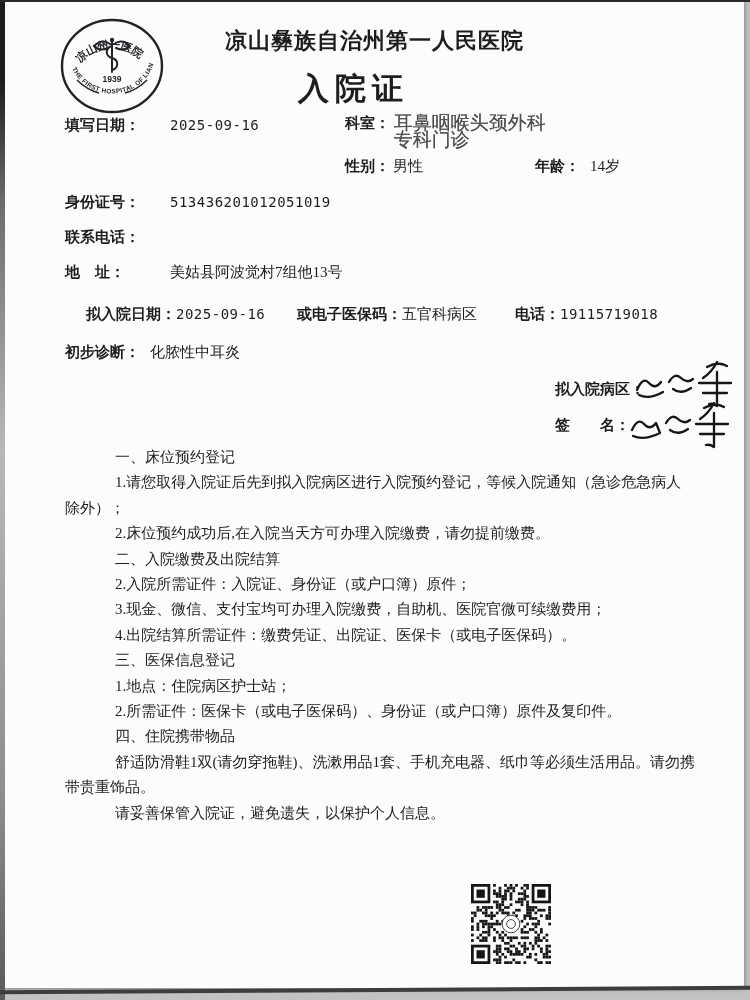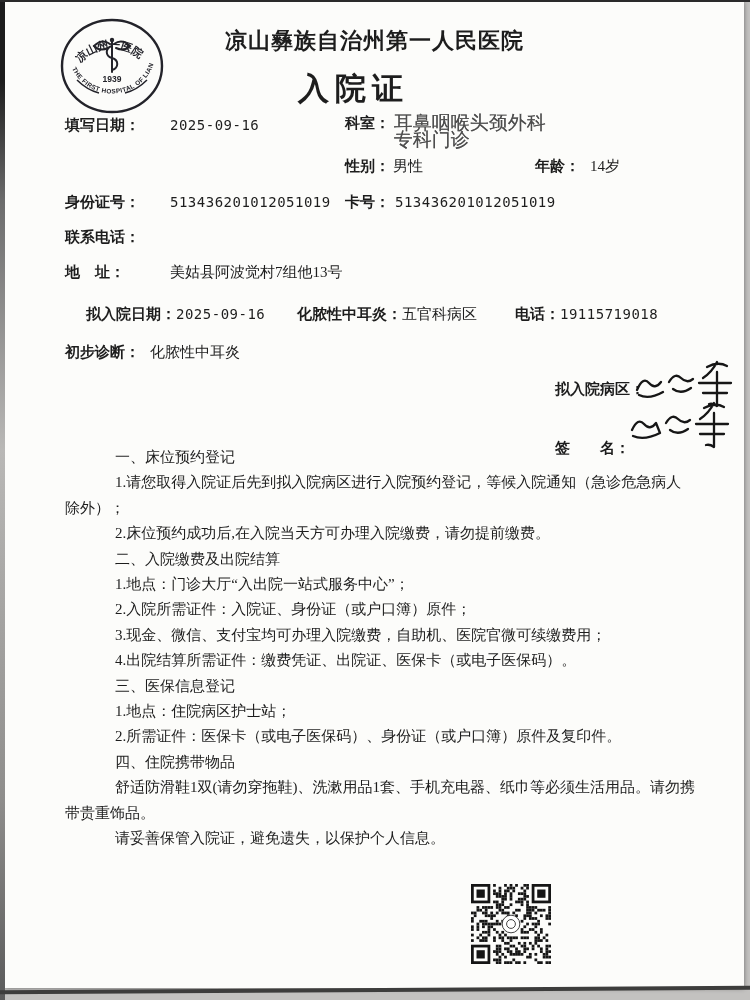--- a/index.html
+++ b/index.html
@@ -78,69 +78,65 @@
   <div class="abs frow" style="left:340px;top:155px;">
     <span class="lbl" style="display:inline-block;width:48px;">性别：</span><span>男性</span>
   </div>
   <div class="abs frow" style="left:508px;top:155px;margin-left:22px;">
     <span class="lbl" style="display:inline-block;width:55px;">年龄：</span><span>14岁</span>
   </div>
 
   <div class="abs frow" style="left:60px;top:191px;">
     <span class="lbl" style="display:inline-block;width:105px;">身份证号：</span><span class="num">513436201012051019</span>
   </div>
-  <div class="abs frow" style="left:340px;top:191px;">
-    <span class="lbl" style="display:inline-block;width:50px;">卡号：</span><span class="num">513436201012051019</span>
-  </div>
 
   <div class="abs frow" style="left:60px;top:226px;">
     <span class="lbl">联系电话：</span><span class="num"></span>
   </div>
 
   <div class="abs frow" style="left:60px;top:261px;">
     <span class="lbl" style="display:inline-block;width:105px;">地　址：</span><span>美姑县阿波觉村7组他13号</span>
   </div>
 
   <div class="abs frow" style="left:60px;top:303px;margin-left:21px;">
     <span class="lbl">拟入院日期：</span><span class="num">2025-09-16</span>
   </div>
   <div class="abs frow" style="left:292px;top:303px;">
-    <span class="lbl">化脓性中耳炎：</span><span>五官科病区</span>
+    <span class="lbl">或电子医保码：</span><span>五官科病区</span>
   </div>
   <div class="abs frow" style="left:510px;top:303px;">
     <span class="lbl">电话：</span><span class="num">19115719018</span>
   </div>
 
   <div class="abs frow" style="left:60px;top:341px;">
     <span class="lbl" style="display:inline-block;width:85px;">初步诊断：</span><span>化脓性中耳炎</span>
   </div>
 
   <div class="abs frow" style="left:550px;top:378px;">
     <span class="lbl">拟入院病区：</span>
   </div>
-  <div class="abs frow" style="left:550px;top:414px;margin-top:23px;">
+  <div class="abs frow" style="left:550px;top:414px;">
     <span class="lbl">签　　名：</span>
   </div>
   <svg class="abs sig-svg" style="left:626px;top:356px;" width="104" height="50" viewBox="0 0 104 50">
     <path d="M6 32 Q12 18 18 25 T30 24 M8 37 Q18 42 32 34"></path>
     <path d="M38 24 Q44 14 50 20 T62 21 M42 31 Q50 37 60 30"></path>
     <path d="M86 4 Q81 14 72 20 M76 9 Q87 3 96 8 M68 25 H100 M72 35 H96 M86 14 L86 48 Q82 45 78 46"></path>
   </svg>
   <svg class="abs sig-svg" style="left:620px;top:398px;" width="108" height="50" viewBox="0 0 104 50">
     <path d="M5 30 Q11 17 17 24 T29 23 L33 33 M6 36 Q17 41 33 33"></path>
     <path d="M39 23 Q45 13 51 19 T63 20 M43 30 Q51 36 61 29"></path>
     <path d="M87 3 Q82 13 73 19 M77 8 Q88 2 97 7 M69 24 H101 M73 34 H97 M87 13 L87 47 Q83 44 79 45"></path>
   </svg>
 
   <div class="abs tips">
     <p class="tip-heading">一、床位预约登记</p>
     <p>1.请您取得入院证后先到拟入院病区进行入院预约登记，等候入院通知（急诊危急病人除外）；</p>
     <p>2.床位预约成功后,在入院当天方可办理入院缴费，请勿提前缴费。</p>
     <p class="tip-heading">二、入院缴费及出院结算</p>
-    <p>1.地点：门诊大厅“入出院一站式服务中心”；</p>
     <p>2.入院所需证件：入院证、身份证（或户口簿）原件；</p>
     <p>3.现金、微信、支付宝均可办理入院缴费，自助机、医院官微可续缴费用；</p>
     <p>4.出院结算所需证件：缴费凭证、出院证、医保卡（或电子医保码）。</p>
     <p class="tip-heading">三、医保信息登记</p>
     <p>1.地点：住院病区护士站；</p>
     <p>2.所需证件：医保卡（或电子医保码）、身份证（或户口簿）原件及复印件。</p>
     <p class="tip-heading">四、住院携带物品</p>
     <p>舒适防滑鞋1双(请勿穿拖鞋)、洗漱用品1套、手机充电器、纸巾等必须生活用品。请勿携带贵重饰品。</p>
     <p>请妥善保管入院证，避免遗失，以保护个人信息。</p>
   </div>

